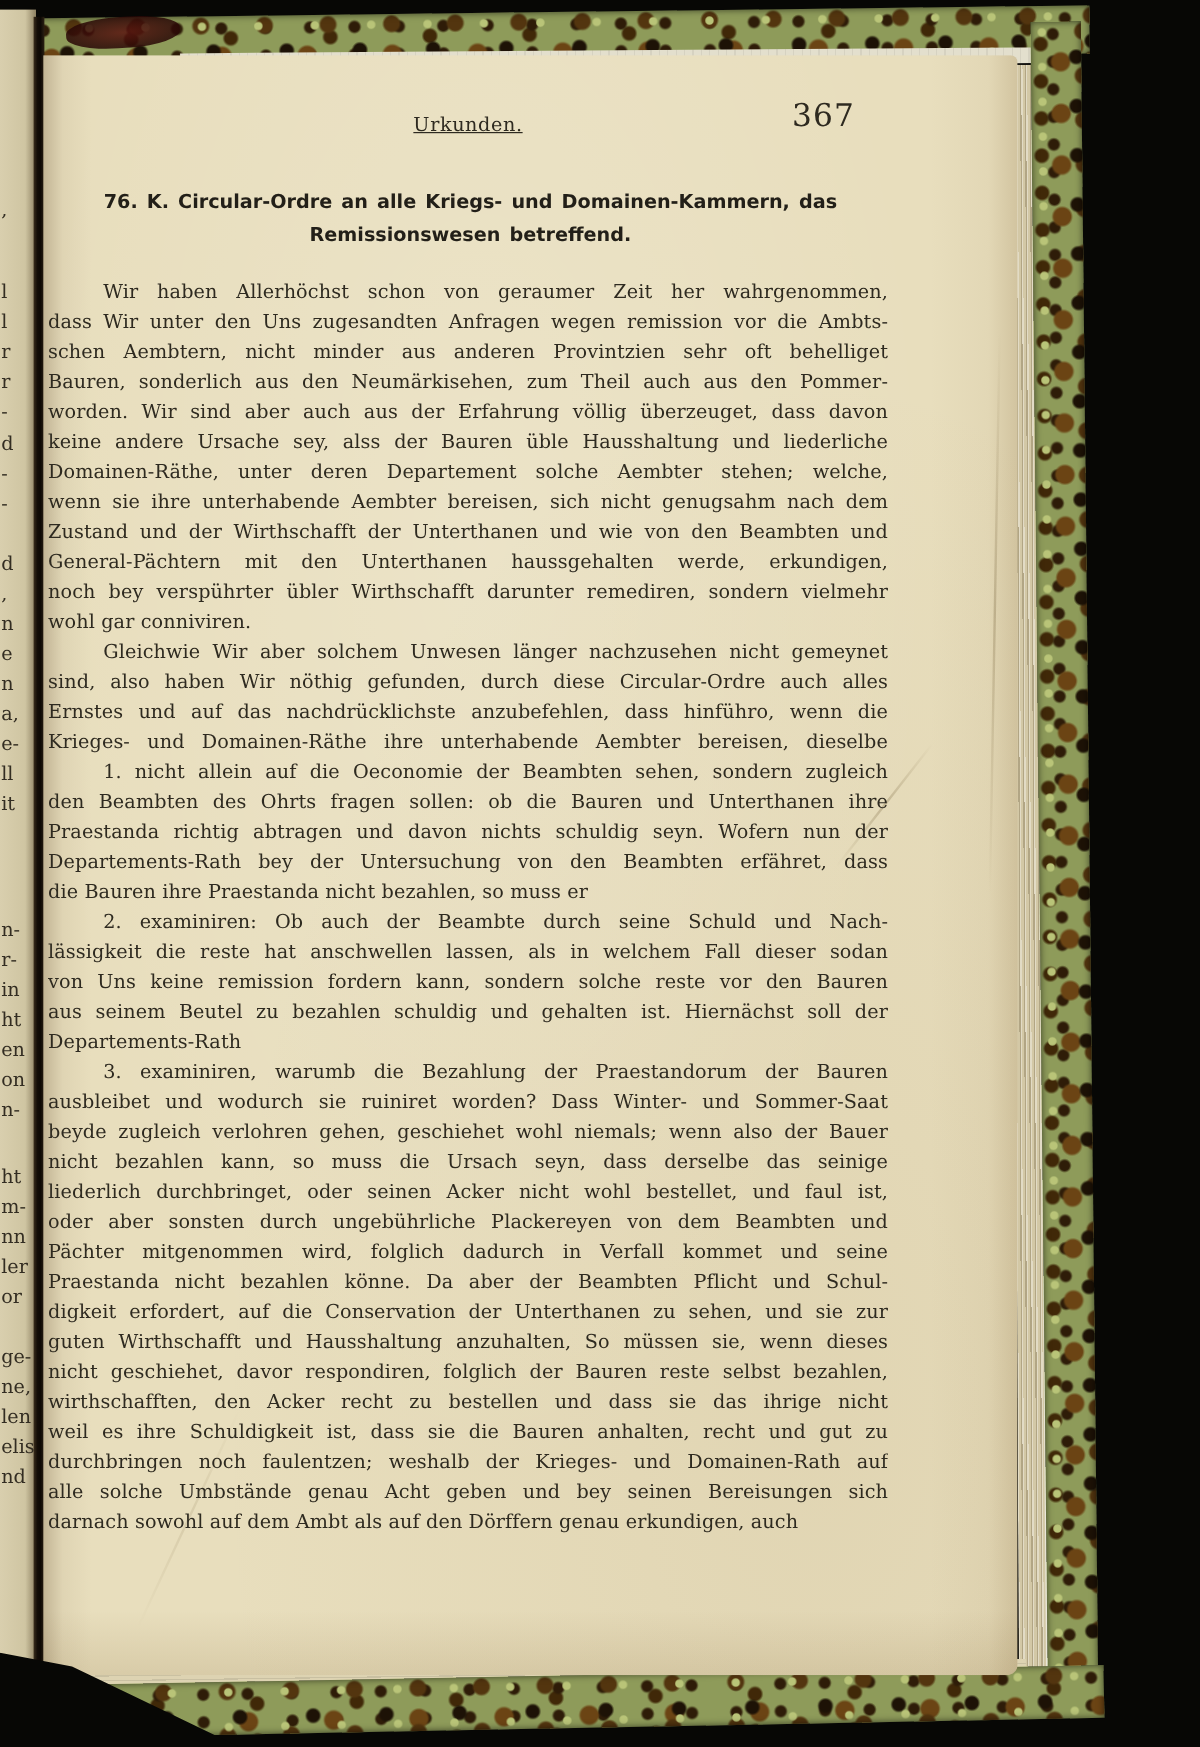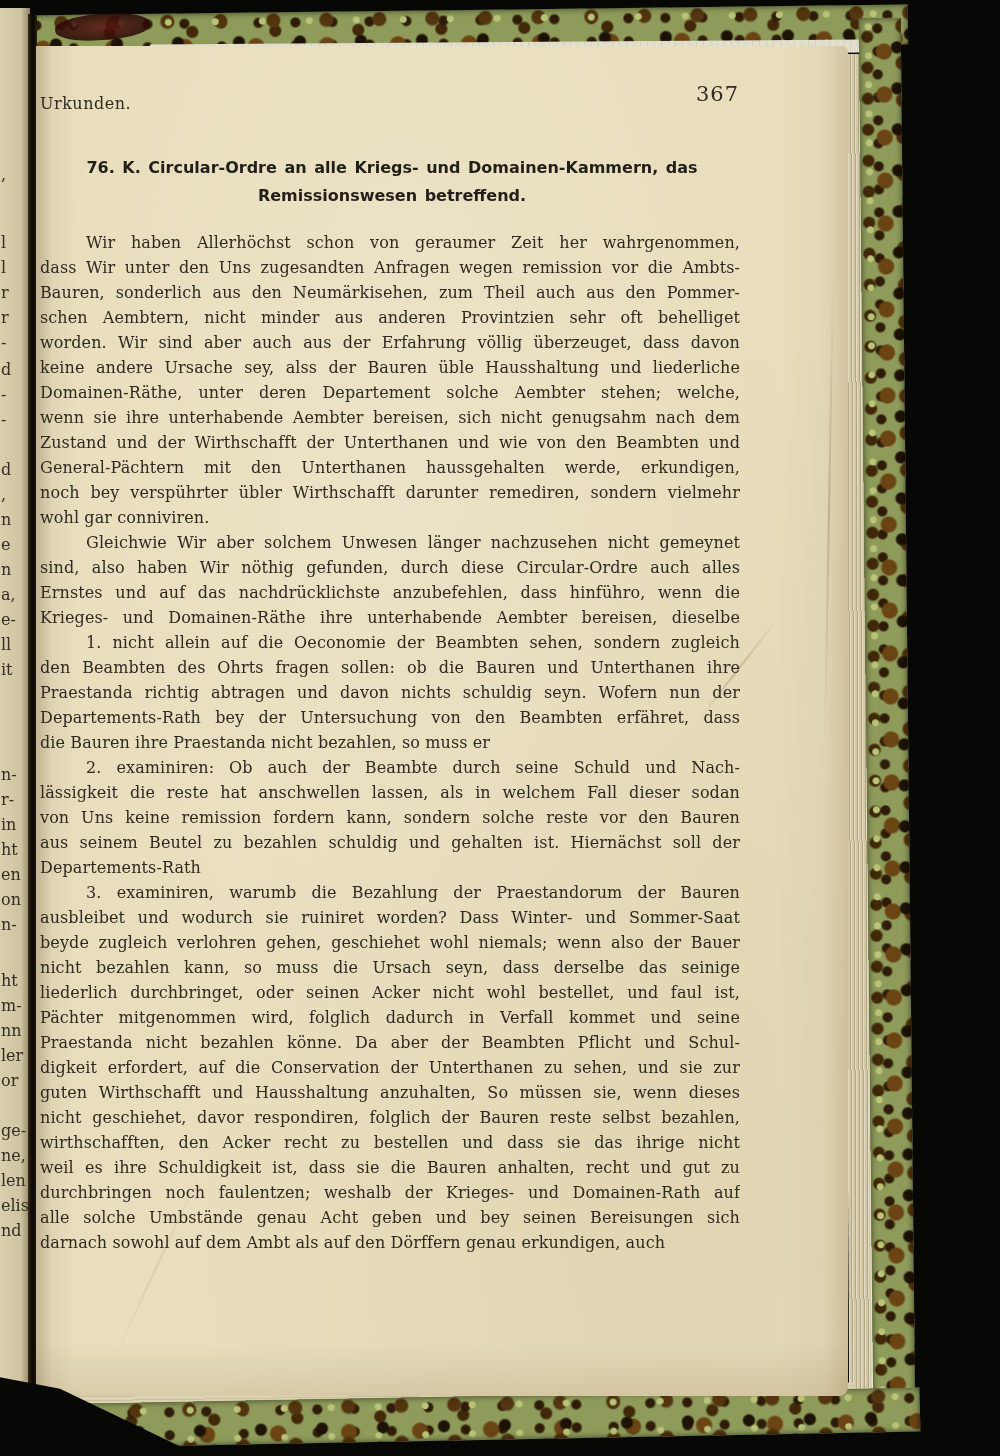--- a/index.html
+++ b/index.html
@@ -48,23 +48,23 @@
       radial-gradient(ellipse at 45% 30%, rgba(255,255,255,.16), rgba(0,0,0,0) 60%),
       radial-gradient(ellipse at 80% 85%, rgba(140,110,60,.08), rgba(0,0,0,0) 55%),
       linear-gradient(90deg, rgba(80,55,25,.25) 0, rgba(80,55,25,.06) 2%, rgba(0,0,0,0) 5%),
       linear-gradient(270deg, rgba(120,90,40,.20) 0, rgba(120,90,40,.05) 3%, rgba(0,0,0,0) 9%),
       linear-gradient(0deg, rgba(120,90,40,.14) 0, rgba(0,0,0,0) 4%);
     border-radius:0 6px 9px 0;color:var(--ink,#2e2a20);}
   .crease{background:linear-gradient(180deg, rgba(0,0,0,0), rgba(110,90,50,.28), rgba(0,0,0,0));}
   #crease1{left:792px;top:230px;width:2px;height:470px;transform:rotate(1deg);}
   #crease2{left:700px;top:560px;width:2px;height:130px;transform:rotate(38deg);}
   #crease3{left:120px;top:1120px;width:2px;height:200px;transform:rotate(25deg);opacity:.5;}
-  #running-title{left:4px;top:48px;width:700px;text-align:left;
-    font-size:16px;letter-spacing:.5px;}
-  #page-number{left:660px;top:36px;font-size:21px;letter-spacing:1px;text-align:right;}
+  #running-title{left:4px;top:48px;width:700px;text-align:center;
+    font-size:16px;letter-spacing:.5px;text-decoration:underline;}
+  #page-number{left:624px;top:36px;font-size:26px;letter-spacing:1px;text-align:right;}
   #doc-title{left:4px;top:108px;width:704px;text-align:center;
     font-family:"DejaVu Sans", sans-serif;font-weight:bold;font-size:16px;
     line-height:28px;color:#221f18;word-spacing:2px;}
   #body-lines{left:4px;top:184px;width:700px;}
   .line{height:25px;font-size:16px;line-height:25px;
     text-align:justify;text-align-last:justify;overflow:hidden;
     letter-spacing:.1px;}
   .line.first{padding-left:46px;}
   .line.last{text-align-last:left;}
   .frag{position:absolute;left:1px;font-size:16px;color:#332d22;white-space:nowrap;}
@@ -133,22 +133,22 @@
   <div id="page-number" class="abs">367</div>
 
   <div id="doc-title" class="abs">
     <div>76.  K. Circular-Ordre an alle  Kriegs-  und Domainen-Kammern,  das</div>
     <div>Remissionswesen  betreffend.</div>
   </div>
 
   <div id="body-lines" class="abs">
       <div class="line first">Wir haben Allerhöchst schon von geraumer Zeit her wahrgenommen,</div>
       <div class="line">dass Wir unter den Uns zugesandten Anfragen wegen remission vor die Ambts-</div>
+      <div class="line">schen Aembtern, nicht minder aus anderen Provintzien sehr oft behelliget</div>
       <div class="line">Bauren, sonderlich aus den Neumärkisehen, zum Theil auch aus den Pommer-</div>
-      <div class="line">schen Aembtern, nicht minder aus anderen Provintzien sehr oft behelliget</div>
       <div class="line">worden.  Wir sind aber auch aus der Erfahrung völlig überzeuget, dass davon</div>
       <div class="line">keine andere Ursache sey, alss der Bauren üble Hausshaltung und liederliche</div>
       <div class="line">Domainen-Räthe, unter deren Departement solche Aembter stehen; welche,</div>
       <div class="line">wenn sie ihre unterhabende Aembter bereisen, sich nicht genugsahm nach dem</div>
       <div class="line">Zustand und der Wirthschafft der Unterthanen und wie von den Beambten und</div>
       <div class="line">General-Pächtern mit den Unterthanen haussgehalten werde, erkundigen,</div>
       <div class="line">noch bey verspührter übler Wirthschafft darunter remediren, sondern vielmehr</div>
       <div class="line last">wohl gar conniviren.</div>
       <div class="line first">Gleichwie Wir aber solchem Unwesen länger nachzusehen nicht gemeynet</div>
       <div class="line">sind, also haben Wir nöthig gefunden, durch diese Circular-Ordre auch alles</div>
@@ -162,20 +162,21 @@
       <div class="line first">2.  examiniren: Ob auch der Beambte durch seine Schuld und Nach-</div>
       <div class="line">lässigkeit die reste hat anschwellen lassen, als in welchem Fall dieser sodan</div>
       <div class="line">von Uns keine remission fordern kann, sondern solche reste vor den Bauren</div>
       <div class="line">aus seinem Beutel zu bezahlen schuldig und gehalten ist.  Hiernächst soll der</div>
       <div class="line last">Departements-Rath</div>
       <div class="line first">3.  examiniren, warumb die Bezahlung der Praestandorum der Bauren</div>
       <div class="line">ausbleibet und wodurch sie ruiniret worden? Dass Winter- und Sommer-Saat</div>
       <div class="line">beyde zugleich verlohren gehen, geschiehet wohl niemals; wenn also der Bauer</div>
       <div class="line">nicht bezahlen kann, so muss die Ursach seyn, dass derselbe das seinige</div>
       <div class="line">liederlich durchbringet, oder seinen Acker nicht wohl bestellet, und faul ist,</div>
+      <div class="line">oder aber sonsten durch ungebührliche Plackereyen von dem Beambten und</div>
       <div class="line">Pächter mitgenommen wird, folglich dadurch in Verfall kommet und seine</div>
       <div class="line">Praestanda nicht bezahlen könne.  Da aber der Beambten Pflicht und Schul-</div>
       <div class="line">digkeit erfordert, auf die Conservation der Unterthanen zu sehen, und sie zur</div>
       <div class="line">guten Wirthschafft und Hausshaltung anzuhalten, So müssen sie, wenn dieses</div>
       <div class="line">nicht geschiehet, davor respondiren, folglich der Bauren reste selbst bezahlen,</div>
       <div class="line">wirthschafften, den Acker recht zu bestellen und dass sie das ihrige nicht</div>
       <div class="line">weil es ihre Schuldigkeit ist, dass sie die Bauren anhalten, recht und gut zu</div>
       <div class="line">durchbringen noch faulentzen; weshalb der Krieges- und Domainen-Rath auf</div>
       <div class="line">alle solche Umbstände genau Acht geben und bey seinen Bereisungen sich</div>
       <div class="line last">darnach sowohl auf dem Ambt als auf den Dörffern genau erkundigen, auch</div>

